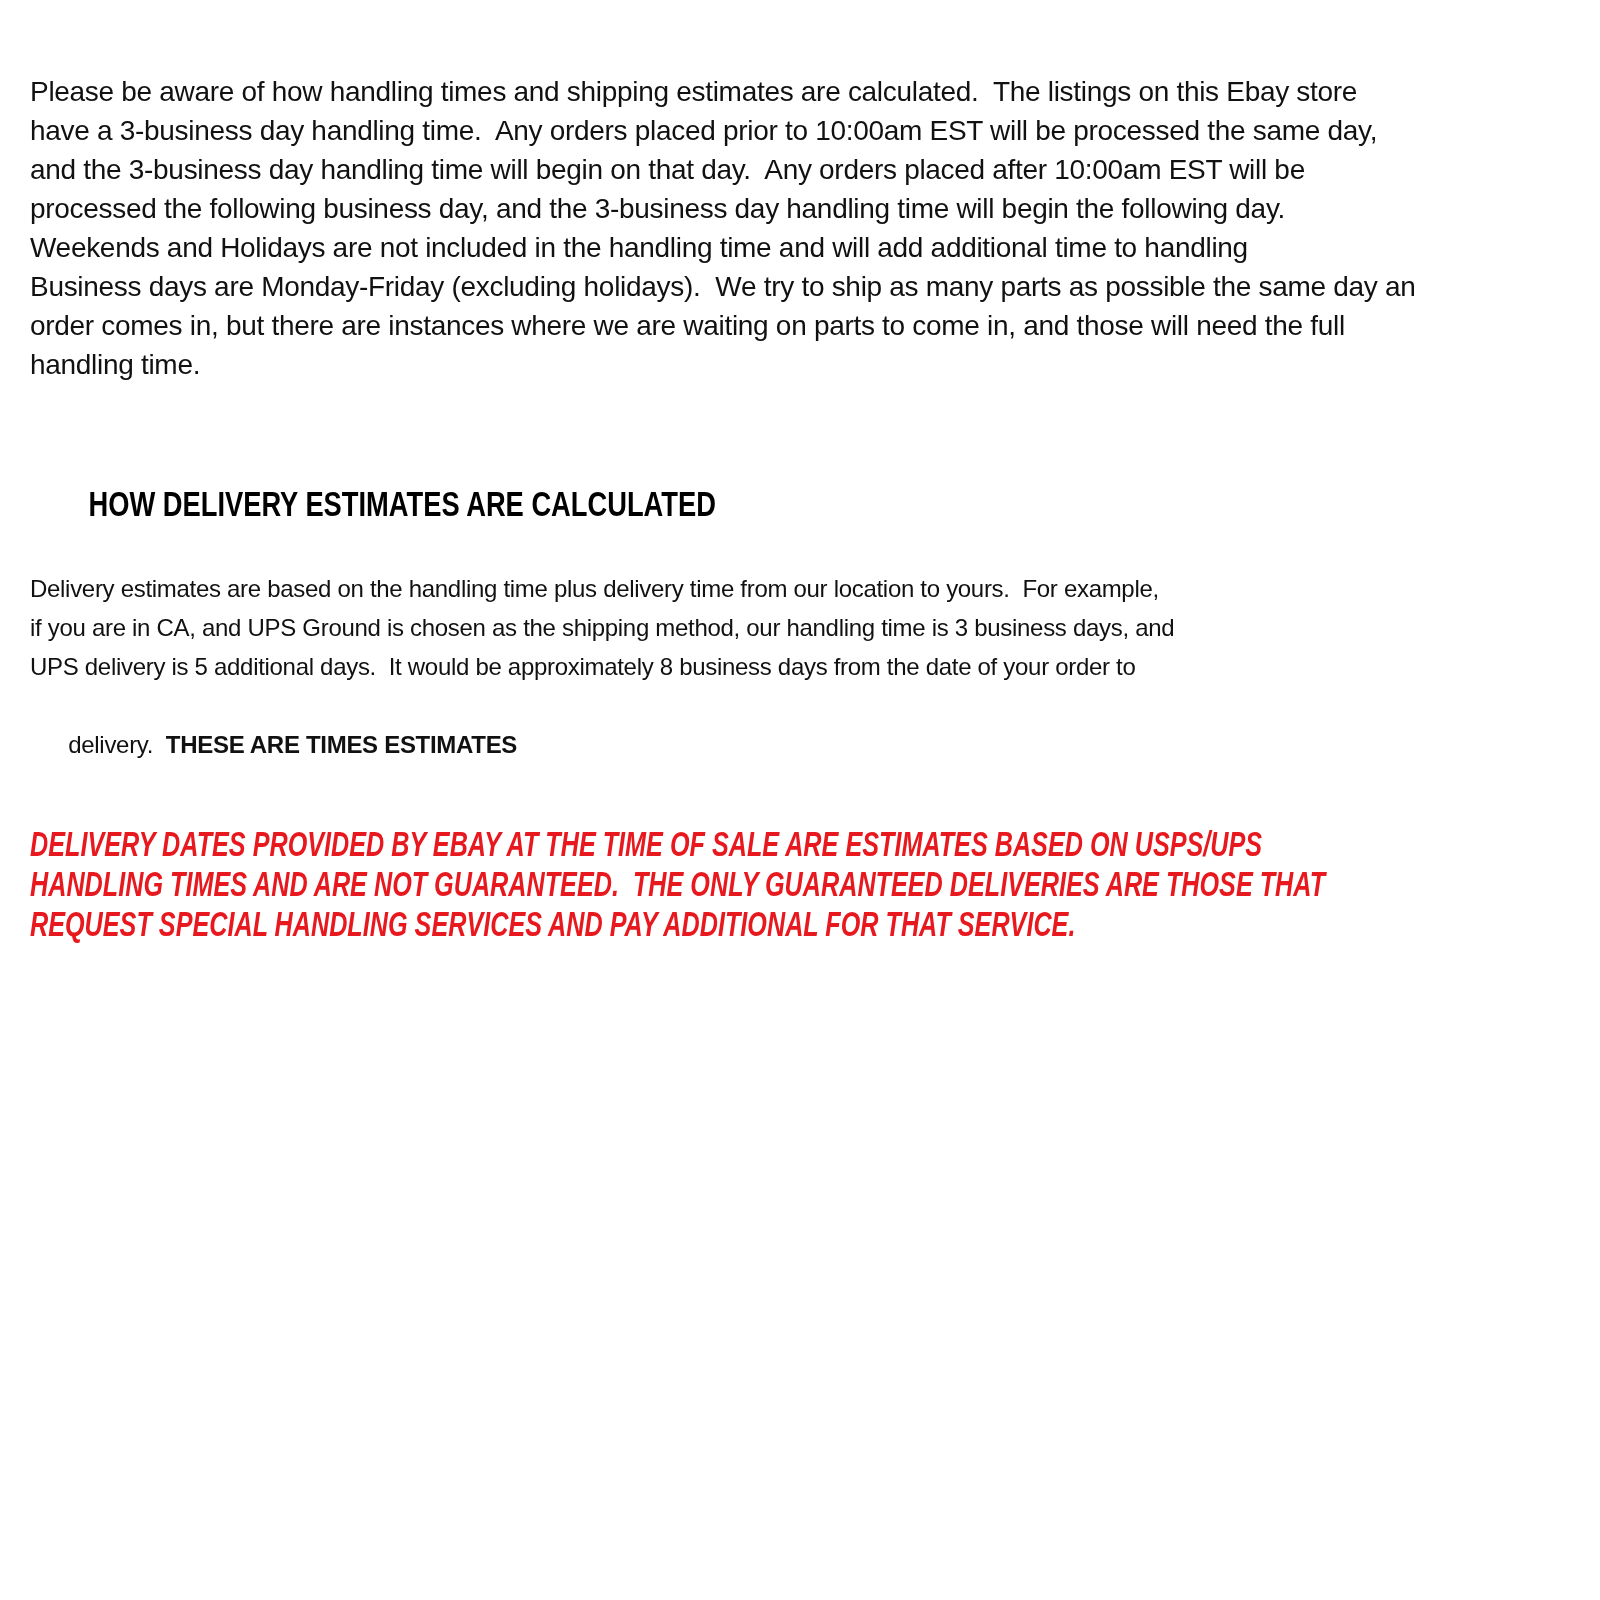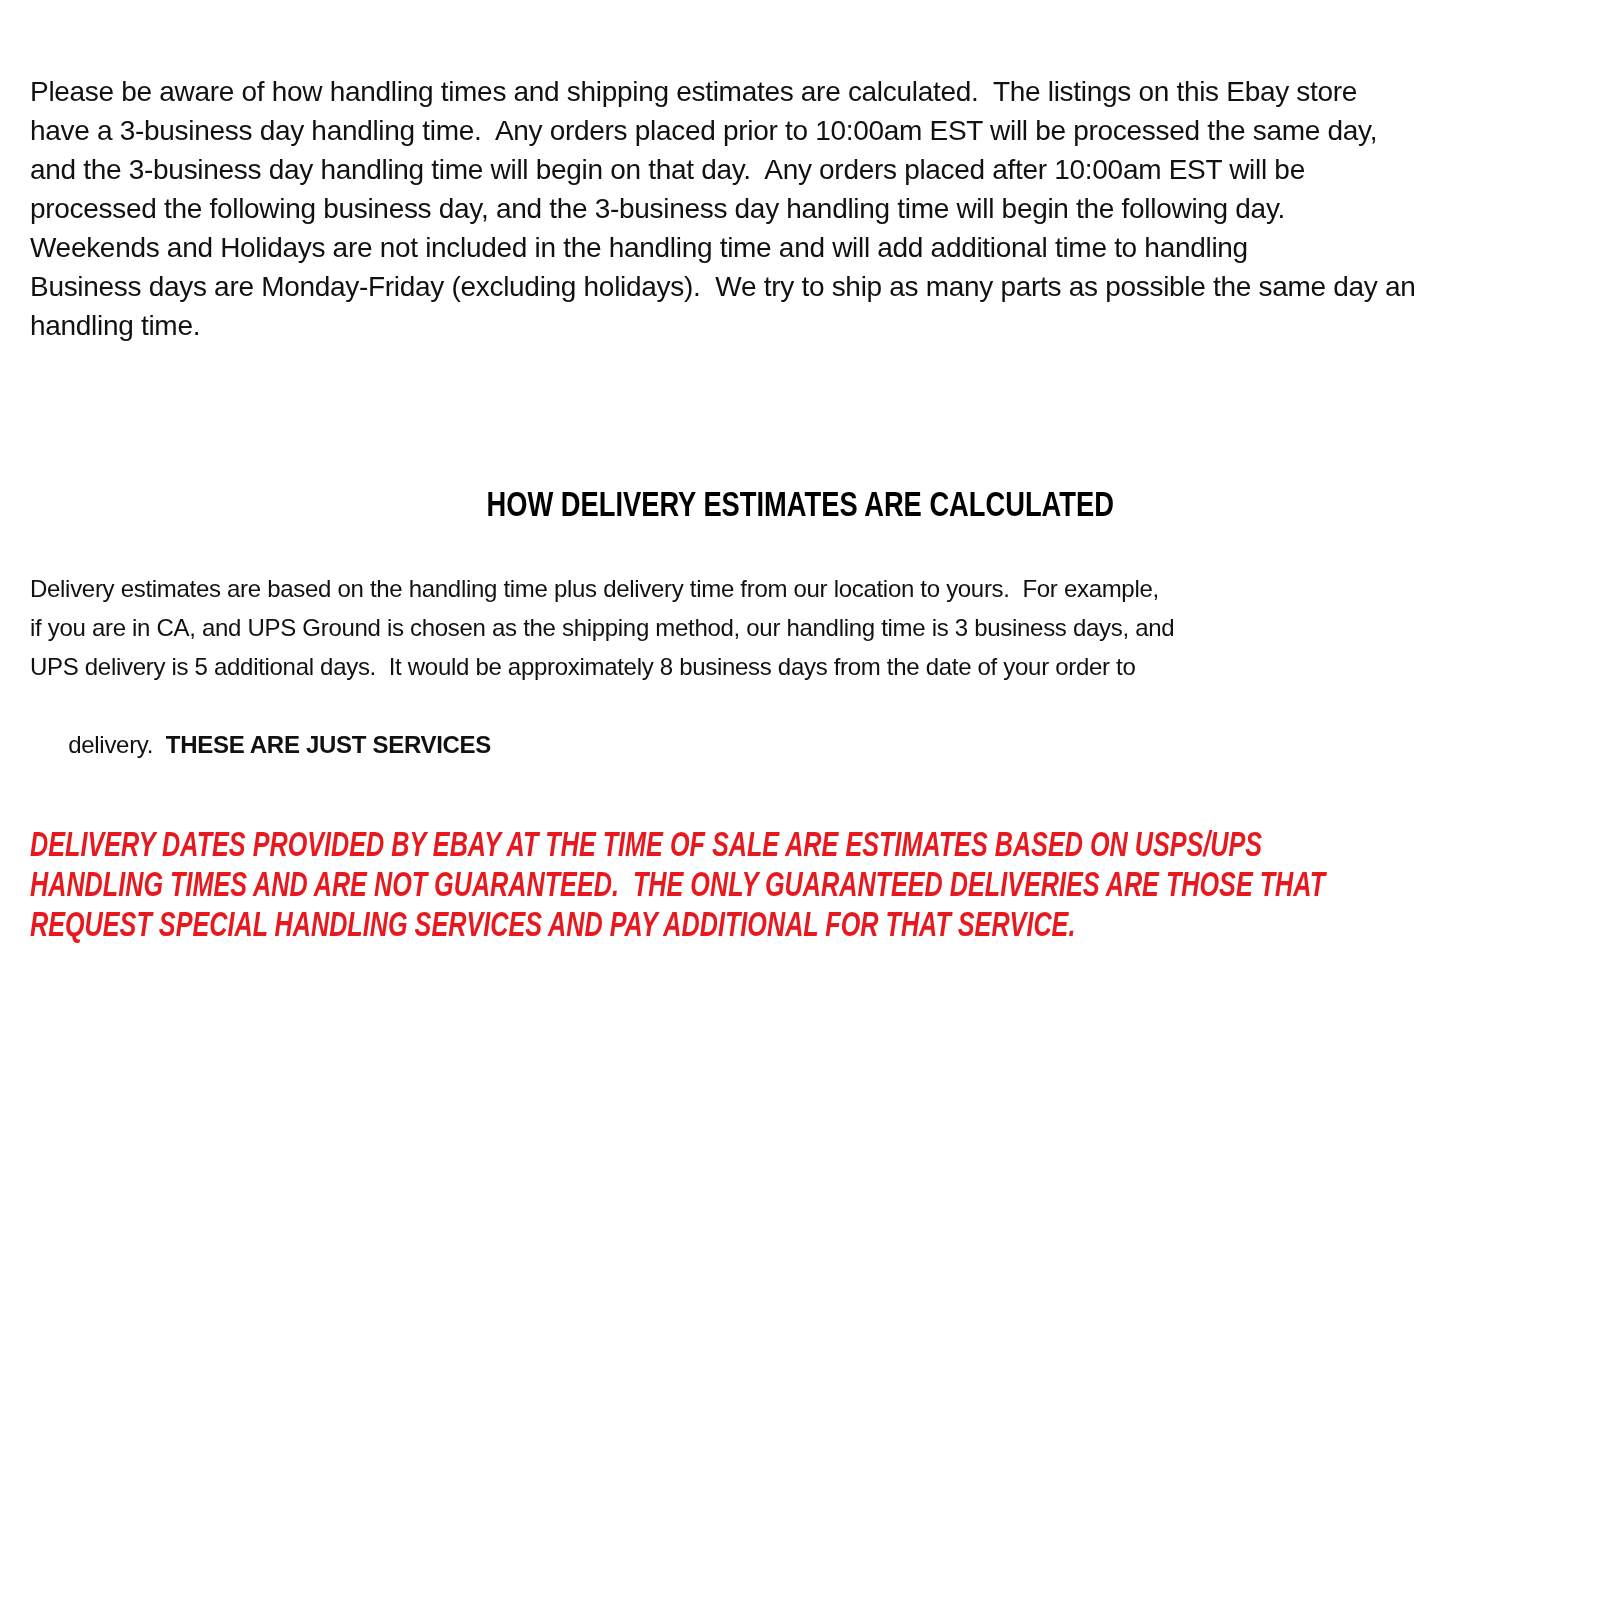--- a/index.html
+++ b/index.html
@@ -21,21 +21,21 @@
     line-height: 39px;
     letter-spacing: -0.3px;
     margin-top: 8px;
   }
 
   #heading-row {
     position: absolute;
     top: 484px;
     left: 0;
     width: 1600px;
-    text-align: center;
+    text-align: left;
     font-size: 35px;
     line-height: 40px;
     font-weight: bold;
     color: #000000;
   }
   #heading-row .heading {
     display: inline-block;
     transform: scaleX(0.78);
   }
 
@@ -64,33 +64,34 @@
 
 <div>
 
   <div class="para" id="handling-paragraph">
     <div class="line">Please be aware of how handling times and shipping estimates are calculated.  The listings on this Ebay store</div>
     <div class="line">have a 3-business day handling time.  Any orders placed prior to 10:00am EST will be processed the same day,</div>
     <div class="line">and the 3-business day handling time will begin on that day.  Any orders placed after 10:00am EST will be</div>
     <div class="line">processed the following business day, and the 3-business day handling time will begin the following day.</div>
     <div class="line">Weekends and Holidays are not included in the handling time and will add additional time to handling</div>
     <div class="line">Business days are Monday-Friday (excluding holidays).  We try to ship as many parts as possible the same day an</div>
+    <div class="line">order comes in, but there are instances where we are waiting on parts to come in, and those will need the full</div>
     <div class="line">handling time.</div>
   </div>
 
   <div id="heading-row">
     <span class="heading">HOW DELIVERY ESTIMATES ARE CALCULATED</span>
   </div>
 
   <div class="para" id="estimates-paragraph">
     <div class="line">Delivery estimates are based on the handling time plus delivery time from our location to yours.  For example,</div>
     <div class="line">if you are in CA, and UPS Ground is chosen as the shipping method, our handling time is 3 business days, and</div>
     <div class="line">UPS delivery is 5 additional days.  It would be approximately 8 business days from the date of your order to</div>
     <div class="line">
-      <span>delivery.  </span><span class="bold">THESE ARE JUST SERVICES</span>
+      <span>delivery.  </span><span class="bold">THESE ARE TIMES ESTIMATES</span>
     </div>
   </div>
 
   <div class="para" id="disclaimer" style="color: rgb(232, 25, 30);">
     <div class="line">DELIVERY DATES PROVIDED BY EBAY AT THE TIME OF SALE ARE ESTIMATES BASED ON USPS/UPS</div>
     <div class="line">HANDLING TIMES AND ARE NOT GUARANTEED.  THE ONLY GUARANTEED DELIVERIES ARE THOSE THAT</div>
     <div class="line">REQUEST SPECIAL HANDLING SERVICES AND PAY ADDITIONAL FOR THAT SERVICE.</div>
   </div>
 
 </div>

